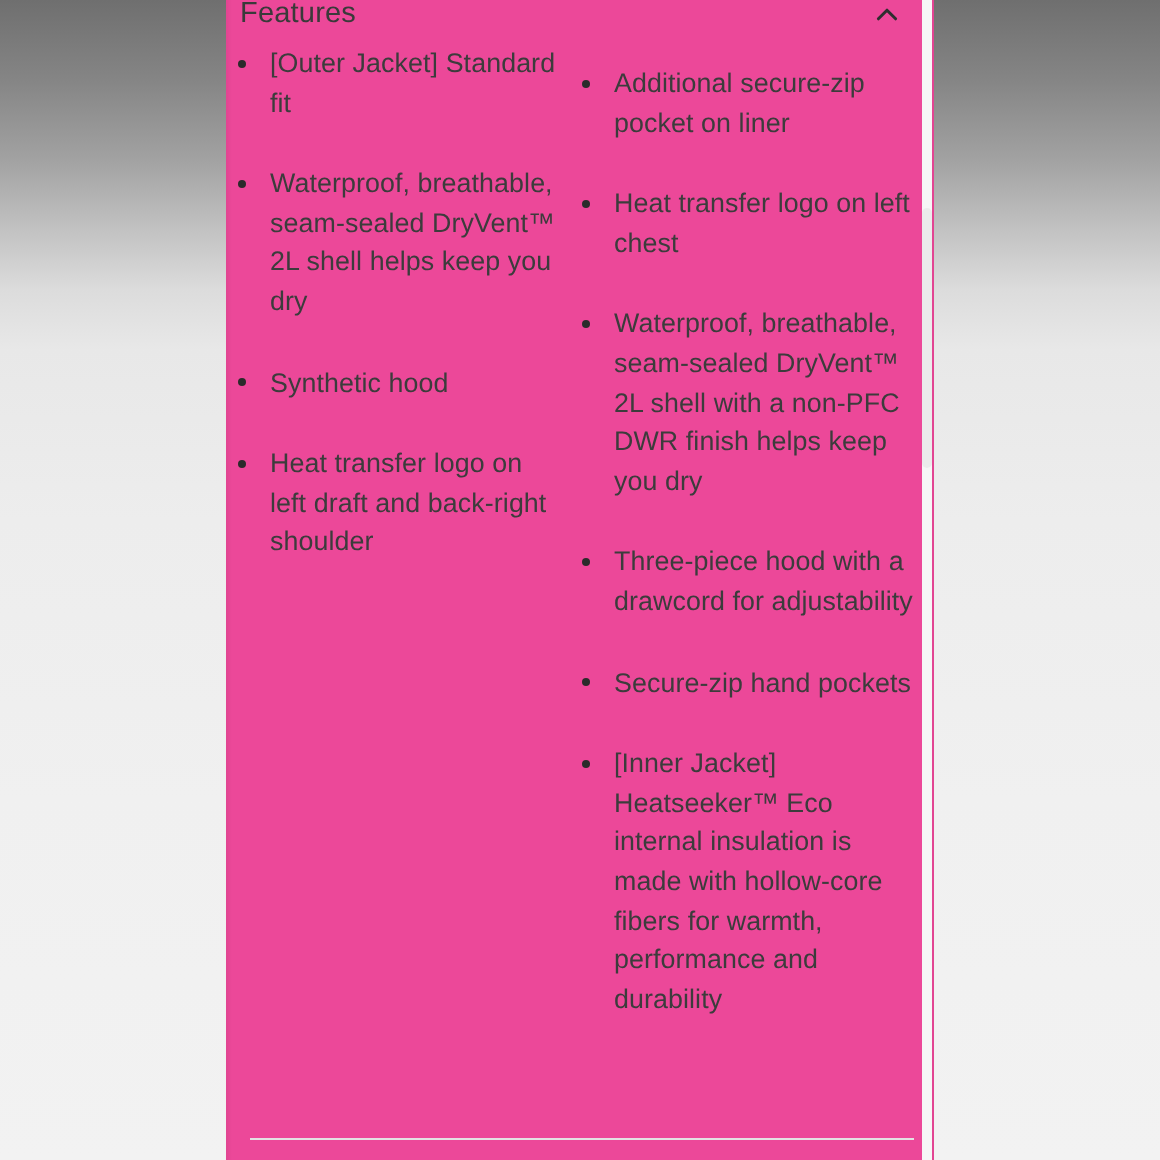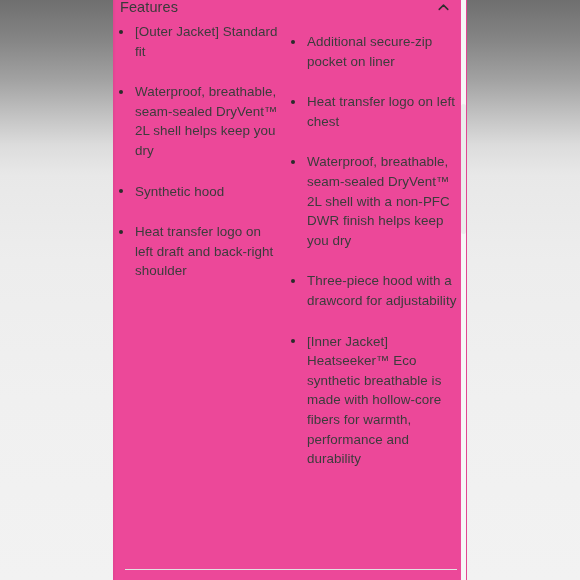--- a/index.html
+++ b/index.html
@@ -193,21 +193,22 @@
         <li>Heat transfer logo on left draft and back-right shoulder</li>
       </ul>
     </div>
 
     <div class="col-right-wrap">
       <ul class="feat-list">
         <li>Additional secure-zip pocket on liner</li>
         <li>Heat transfer logo on left chest</li>
         <li>Waterproof, breathable, seam-sealed DryVent™ 2L shell with a non-PFC DWR finish helps keep you dry</li>
         <li>Three-piece hood with a drawcord for adjustability</li>
-        <li>[Inner Jacket] Heatseeker™ Eco synthetic breathable is made with hollow-core fibers for warmth, performance and durability</li>
+        <li>Secure-zip hand pockets</li>
+        <li>[Inner Jacket] Heatseeker™ Eco internal insulation is made with hollow-core fibers for warmth, performance and durability</li>
       </ul>
     </div>
 
     <div class="scroll-track"></div>
     <div class="scroll-thumb"></div>
 
     <div class="bottom-divider"></div>
 
   </div>
 </div>

